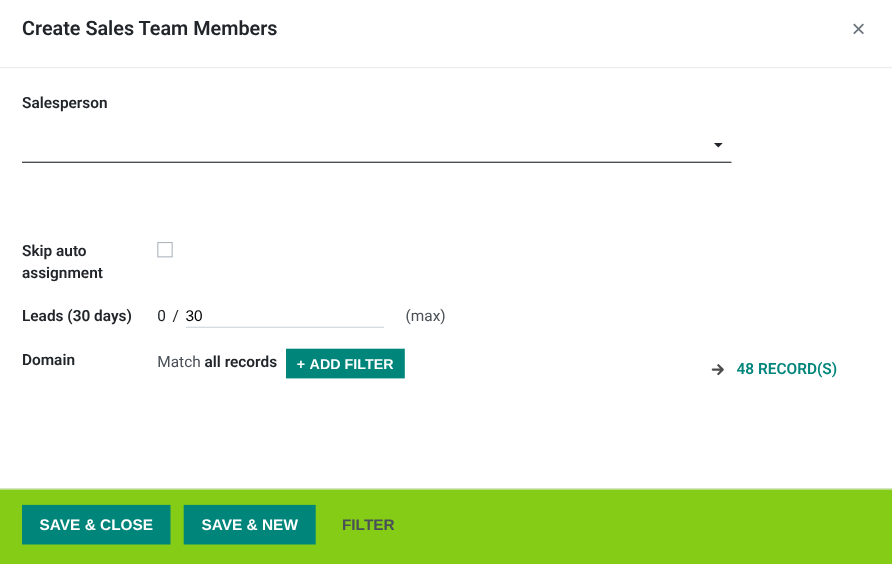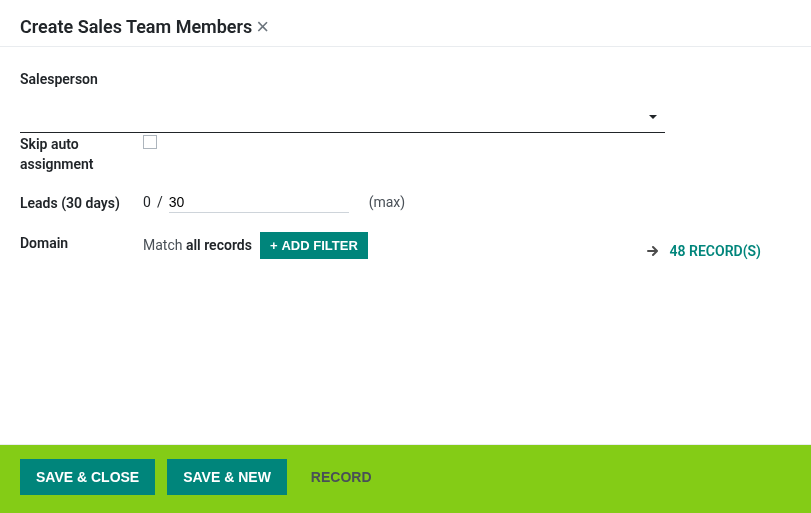--- a/index.html
+++ b/index.html
@@ -9,43 +9,44 @@
     font-size: 14px;
     color: #212529;
     background: #fff;
     width: 811px;
     height: 513px;
     overflow: hidden;
     position: relative;
   }
   .dialog-header {
     display: flex;
-    justify-content: flex-start;
+    justify-content: space-between;
     align-items: flex-start;
-    padding: 16px 20px 8px 20px;
+    padding: 16px 20px 23px 20px;
     border-bottom: 1px solid #e9ecef;
   }
   .dialog-title {
     font-size: 18px;
     font-weight: 600;
     color: #212529;
   }
   .close-btn {
     font-size: 22px;
     color: #6c757d;
     line-height: 1;
     cursor: pointer;
     background: none;
     border: none;
     padding: 0 4px;
   }
   .dialog-body {
     padding: 24px 20px 24px 20px;
   }
   .field-salesperson {
+    margin-bottom: 70px;
   }
   .field-label-top {
     font-size: 14px;
     font-weight: 600;
     color: #212529;
     margin-bottom: 18px;
   }
   .select-wrap {
     position: relative;
     width: 645px;
@@ -254,14 +255,14 @@
         <span class="record-count">48 RECORD(S)</span>
       </div>
     </div>
   </div>
 
 </div>
 
 <div class="dialog-footer">
   <button class="footer-btn-primary">SAVE &amp; CLOSE</button>
   <button class="footer-btn-primary">SAVE &amp; NEW</button>
-  <button class="footer-btn-link">RECORD</button>
+  <button class="footer-btn-link">FILTER</button>
 </div>
 
 </body></html>

